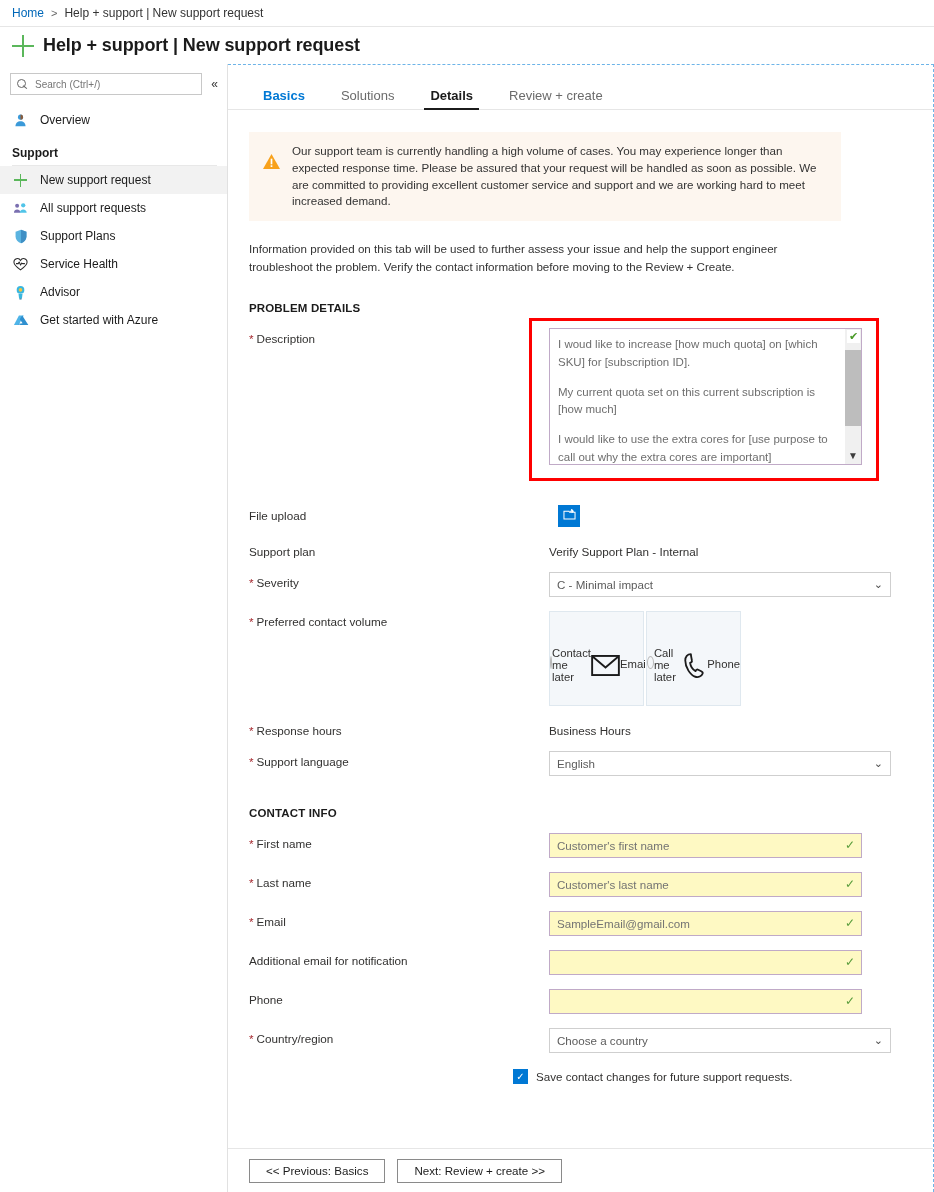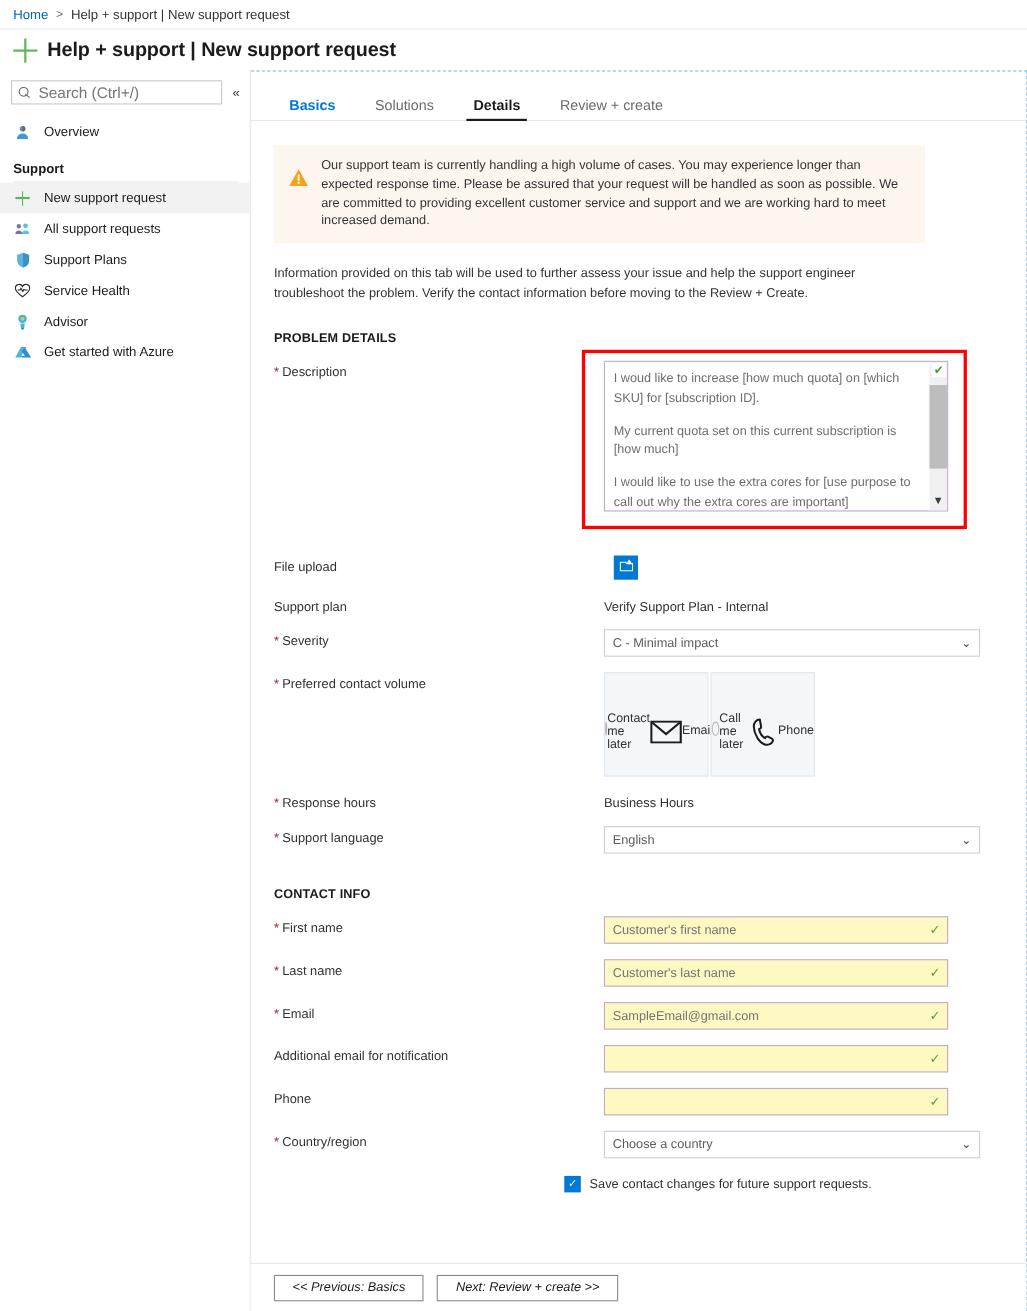--- a/index.html
+++ b/index.html
@@ -68,21 +68,21 @@
   }
   .mag::before {
     content: ""; position: absolute; left: 0; top: 0;
     width: 7px; height: 7px; border: 1.2px solid #666; border-radius: 50%;
   }
   .mag::after {
     content: ""; position: absolute; left: 6.3px; top: 6.6px;
     width: 4.6px; height: 1.2px; background: #666;
     transform: rotate(40deg); transform-origin: left center;
   }
-  .search-input-txt { font-size: 14px; color: #767676; }
+  .search-input-txt { font-size: 10px; color: #767676; }
   .collapse-btn {
     margin-left: 6px; color: #333; font-size: 12px; cursor: pointer;
     padding: 2px 3px; line-height: 1;
   }
 
   .nav-list { margin-top: 11px; }
   .nav-item {
     height: 28px;
     display: flex; align-items: center;
     padding-left: 12px;
@@ -278,21 +278,20 @@
     padding-left: 21px;
     background: #fff;
   }
   .fbtn {
     height: 24px; border: 1px solid #8a8a8a; background: #fff;
     font-size: 11.6px; color: #1b1b1b;
     padding: 0 16px; margin-right: 12px;
     display: flex; align-items: center; justify-content: center;
     cursor: pointer;
     font-family: "Liberation Sans", sans-serif;
-    font-style: italic;
   }
 </style>
 </head>
 <body>
 
 <div class="breadcrumb">
   <span class="bc-link">Home</span>
   <span class="bc-sep">&gt;</span>
   <span class="bc-current">Help + support | New support request</span>
 </div>

